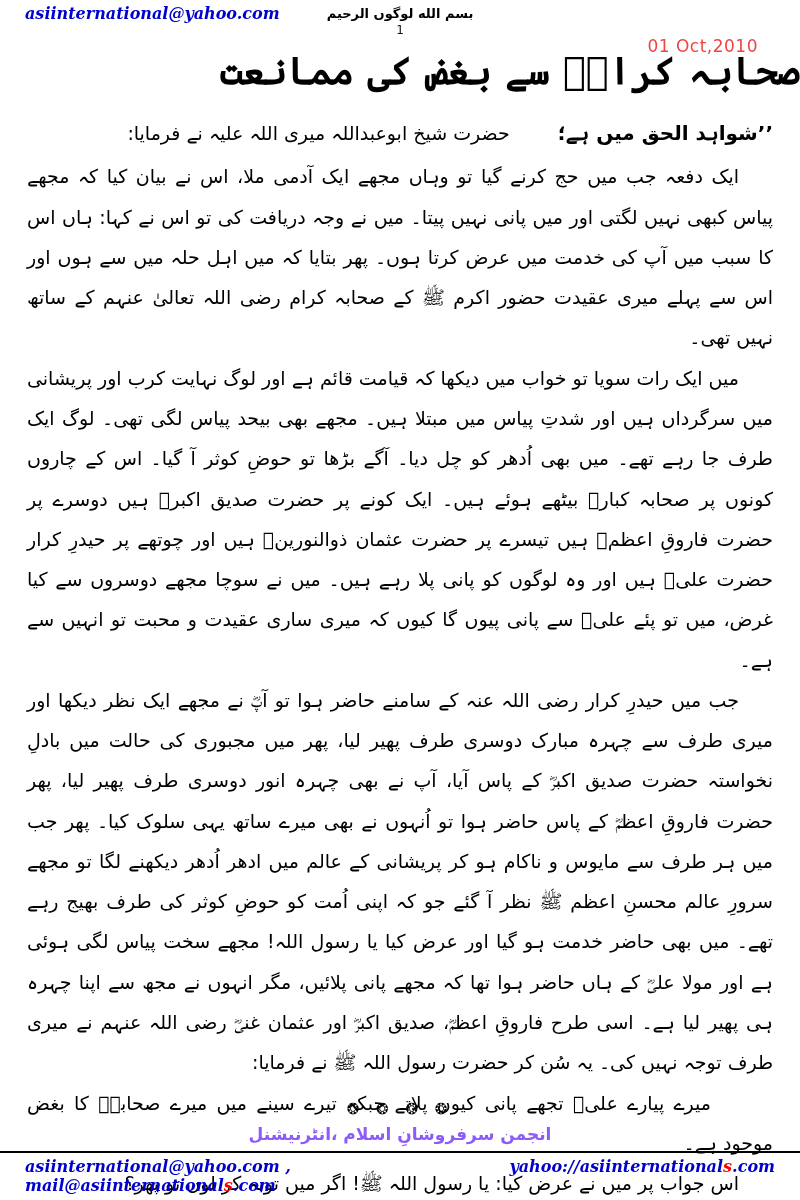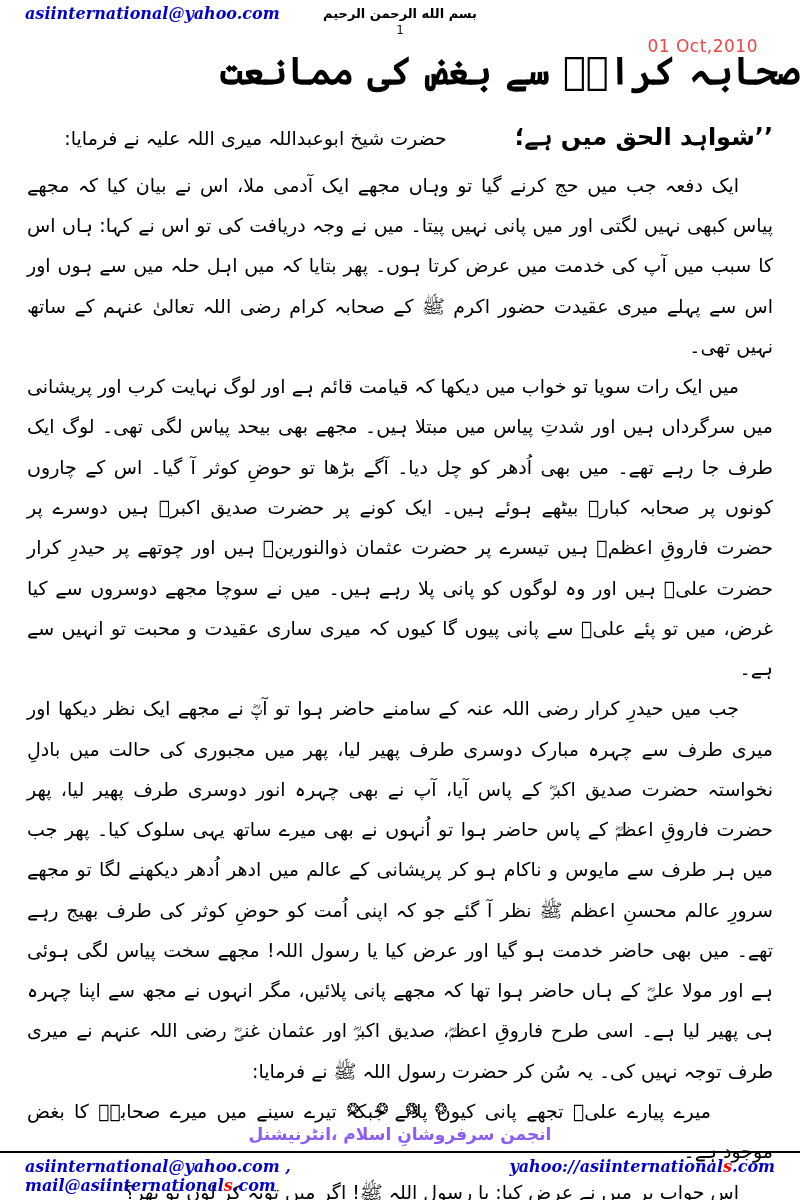--- a/index.html
+++ b/index.html
@@ -48,21 +48,21 @@
 
   
   .body-text{
     position:absolute;left:27px;right:27px;top:112px;
     direction:rtl;
     text-align:justify;
     font-size:19px;
     line-height:2.12;
   }
   .intro-line{margin:0 0 2px 0;}
-  .intro-bold{font-weight:bold;font-size:24px;margin-left:20px;}
+  .intro-bold{font-weight:bold;font-size:20px;}
   .intro-gap{display:inline-block;width:48px;}
   .para{margin:0;padding:0;text-indent:34px;}
   .para.p-dialog{text-indent:62px;}
 
   
   .ornaments{
     position:absolute;left:0;right:0;top:1100px;
     text-align:center;font-size:15px;color:#000;
     letter-spacing:6px;
   }
@@ -88,21 +88,21 @@
   .footer-row a{color:#0000cc;text-decoration:none;}
   .red-s{color:#ff0000;}
 </style>
 </head>
 <body>
 
 <div class="page">
 
   <a class="email-top" href="#">asiinternational@yahoo.com</a>
 
-  <div class="bismillah">بسم الله الرحمن الرحيم</div>
+  <div class="bismillah">بسم الله لوگوں الرحيم</div>
 
   <div class="page-num">1</div>
 
   <div class="date">01 Oct,2010</div>
 
   <div class="title">صحابہ کرامؓ سے بغض کی ممانعت</div>
 
   <div class="body-text">
     <p class="intro-line">
       <span class="intro-bold">’’شواہد الحق میں ہے؛</span><span class="intro-gap"></span><span>حضرت شیخ ابوعبداللہ میری اللہ علیہ نے فرمایا:</span>

